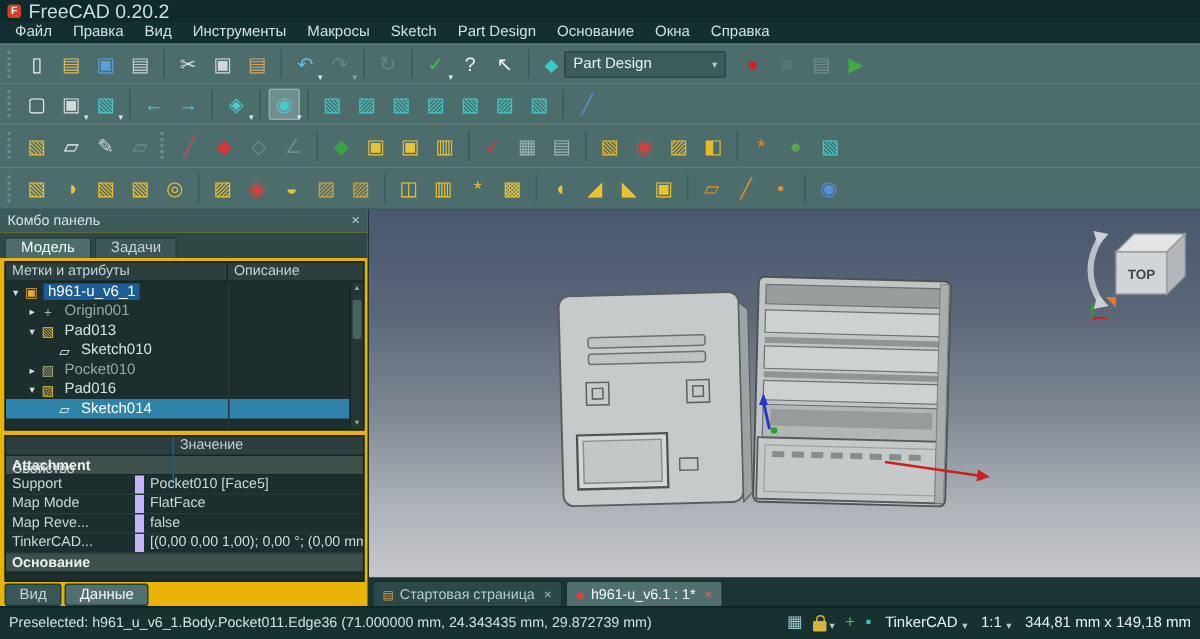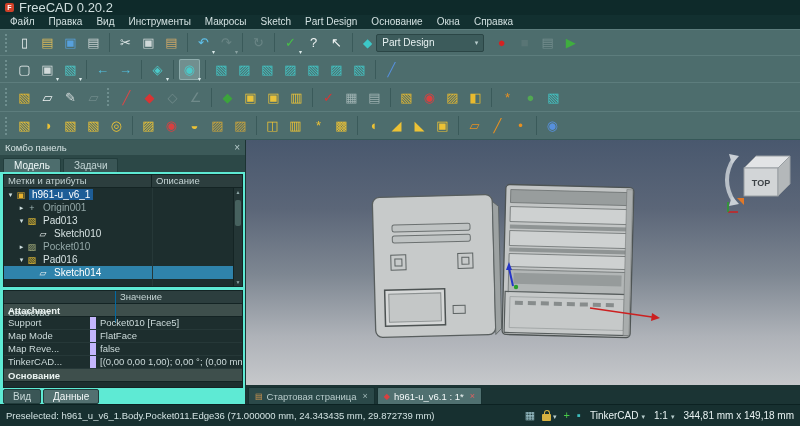--- a/index.html
+++ b/index.html
@@ -25,21 +25,21 @@
   .tbtn .ddc{position:absolute;right:-1px;bottom:-2px;font-size:6px;color:#dceaea}
   .tbtn.dis{opacity:.42}
   .tbtn.act{background:#718f8f;box-shadow:inset 0 0 0 1px #8fadad}
   .tsep{width:1px;height:19px;background:#3a5a5a;margin:0 4px;flex:none}
   .tgrip{width:4px;height:18px;border-left:2px dotted #6e8e8e;margin:0 4px 0 2px;flex:none}
   .wbcombo{display:flex;align-items:center;gap:4px;margin:0 6px;flex:none}
   .wbcombo .wbicon{font-size:12px;color:#3cc8c8}
   .wbcombo .box{display:flex;align-items:center;justify-content:space-between;width:108px;height:18px;background:#3c5b5b;border:1px solid #2b4646;border-radius:2px;padding:0 5px;font-size:10px;color:#e8f2f2}
   .caret{font-size:7px;color:#b8cccc}
 
-  #combo{position:absolute;left:0;top:140px;width:246px;height:264px;background:#5eead4;border-right:1px solid #1c3333}
+  #combo{position:absolute;left:0;top:140px;width:246px;height:264px;background:#eab308;border-right:1px solid #1c3333}
   #combo .hdr{height:15px;background:#3c5a59;display:flex;align-items:center;justify-content:space-between;padding:0 5px;font-size:9.5px;color:#d5e3e3}
   #combo .hdr .x{color:#b8cccc;font-size:10px;line-height:10px}
   #combo .ptabs{height:17px;display:flex;align-items:flex-end;padding-left:3px;background:#2c4847}
   .ptab{font-size:10px;color:#c2d4d4;background:#3a5656;border:1px solid #223d3c;border-bottom:none;border-radius:2px 2px 0 0;padding:1px 10px;margin-right:2px;white-space:nowrap}
   .ptab.on{background:#4d6d6d;color:#f0f8f8}
 
   #tree{position:absolute;left:3px;top:34px;width:240px;height:113px;background:#1d2e2e;border:1px solid #142424;overflow:hidden}
   .thead{display:flex;height:13px;background:#2c3e3e;border-bottom:1px solid #142424;font-size:9.5px;color:#c4d4d4}
   .thead .c1{width:148px;padding:0 4px;border-right:1px solid #142424;overflow:hidden;white-space:nowrap}
   .thead .c2{flex:1;padding:0 4px;overflow:hidden;white-space:nowrap}

